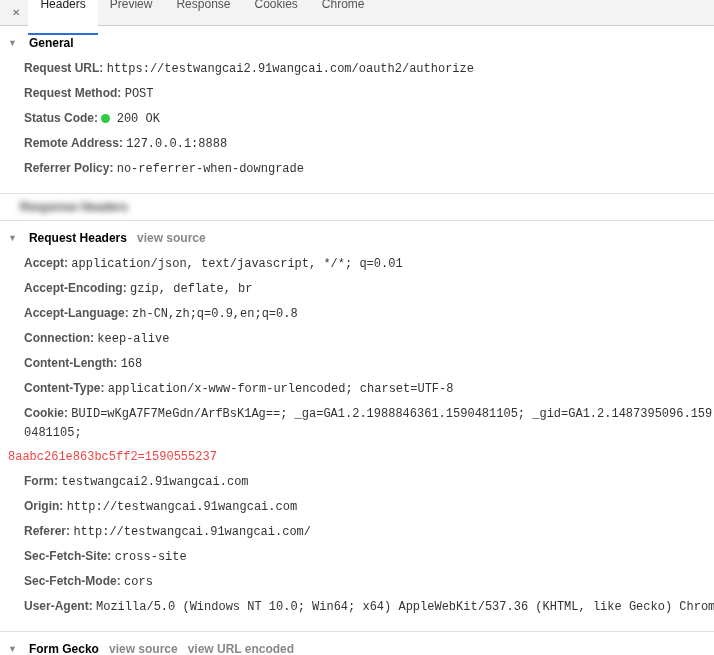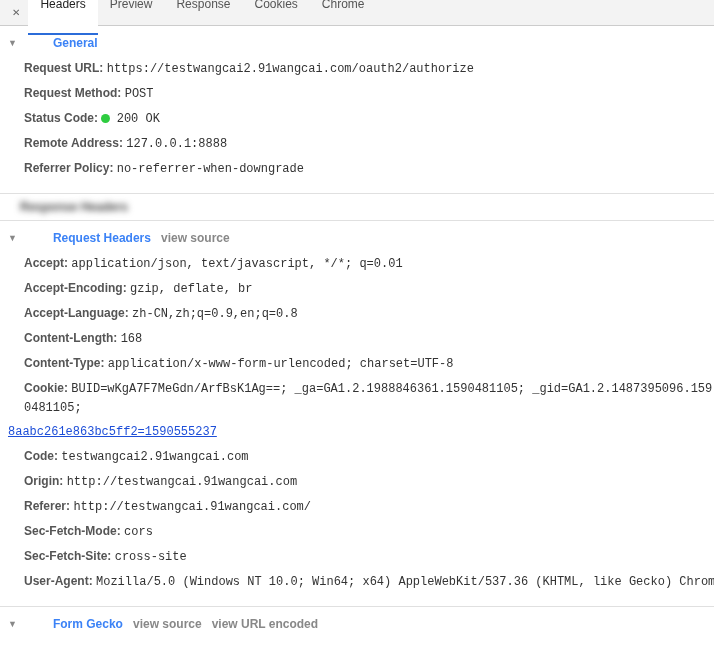--- a/index.html
+++ b/index.html
@@ -47,22 +47,21 @@
   gap: 10px;
 }
 .caret {
   color: #888;
   font-size: 9px;
   margin-right: 2px;
   display: inline-block;
 }
 .section-title {
   font-weight: bold;
-  color: #3b82f6;
-  margin-left: 24px;
+  color: #000000;
 }
 .view-link {
   color: #888;
   font-size: 12px;
   cursor: pointer;
   font-weight: bold;
 }
 .rows {
   padding: 2px 0 2px 24px;
 }
@@ -99,22 +98,21 @@
   width: 140px;
   height: 14px;
   filter: blur(3px);
   color: #444;
   font-weight: bold;
   overflow: hidden;
 }
 .cookie-cont {
   padding: 3px 0;
   line-height: 1.5;
-  color: #1d4ed8;
-  text-decoration: underline;
+  color: #ef4444;
 }
 </style>
 </head>
 <body>
 
 <div class="tab-bar">
   <span class="close-x">✕</span>
   <div class="tab active">Headers</div>
   <div class="tab">Preview</div>
   <div class="tab">Response</div>
@@ -169,51 +167,55 @@
     </div>
     <div class="row">
       <span class="label">Accept-Encoding:</span>
       <span class="value mono">gzip, deflate, br</span>
     </div>
     <div class="row">
       <span class="label">Accept-Language:</span>
       <span class="value mono">zh-CN,zh;q=0.9,en;q=0.8</span>
     </div>
     <div class="row">
+      <span class="label">Connection:</span>
+      <span class="value mono">keep-alive</span>
+    </div>
+    <div class="row">
       <span class="label">Content-Length:</span>
       <span class="value mono">168</span>
     </div>
     <div class="row">
       <span class="label">Content-Type:</span>
       <span class="value mono">application/x-www-form-urlencoded; charset=UTF-8</span>
     </div>
     <div class="row">
       <span class="label">Cookie:</span>
       <span class="value mono">BUID=wKgA7F7MeGdn/ArfBsK1Ag==; _ga=GA1.2.1988846361.1590481105; _gid=GA1.2.1487395096.1590481105;</span>
     </div>
     <div class="cookie-cont mono" style="margin-left:-16px">8aabc261e863bc5ff2=1590555237</div>
     <div class="row">
-      <span class="label">Code:</span>
+      <span class="label">Form:</span>
       <span class="value mono">testwangcai2.91wangcai.com</span>
     </div>
     <div class="row">
       <span class="label">Origin:</span>
       <span class="value mono">http://testwangcai.91wangcai.com</span>
     </div>
     <div class="row">
       <span class="label">Referer:</span>
       <span class="value mono">http://testwangcai.91wangcai.com/</span>
     </div>
     <div class="row">
+      <span class="label">Sec-Fetch-Site:</span>
+      <span class="value mono">cross-site</span>
+    </div>
+    <div class="row">
       <span class="label">Sec-Fetch-Mode:</span>
       <span class="value mono">cors</span>
-    </div>
-    <div class="row">
-      <span class="label">Sec-Fetch-Site:</span>
-      <span class="value mono">cross-site</span>
     </div>
     <div class="row" style="white-space:nowrap;overflow:hidden">
       <span class="label">User-Agent:</span>
       <span class="value mono">Mozilla/5.0 (Windows NT 10.0; Win64; x64) AppleWebKit/537.36 (KHTML, like Gecko) Chrome/78.0.</span>
     </div>
   </div>
 </div>
 
 <div class="section" style="border-bottom:none">
   <div class="section-header">

